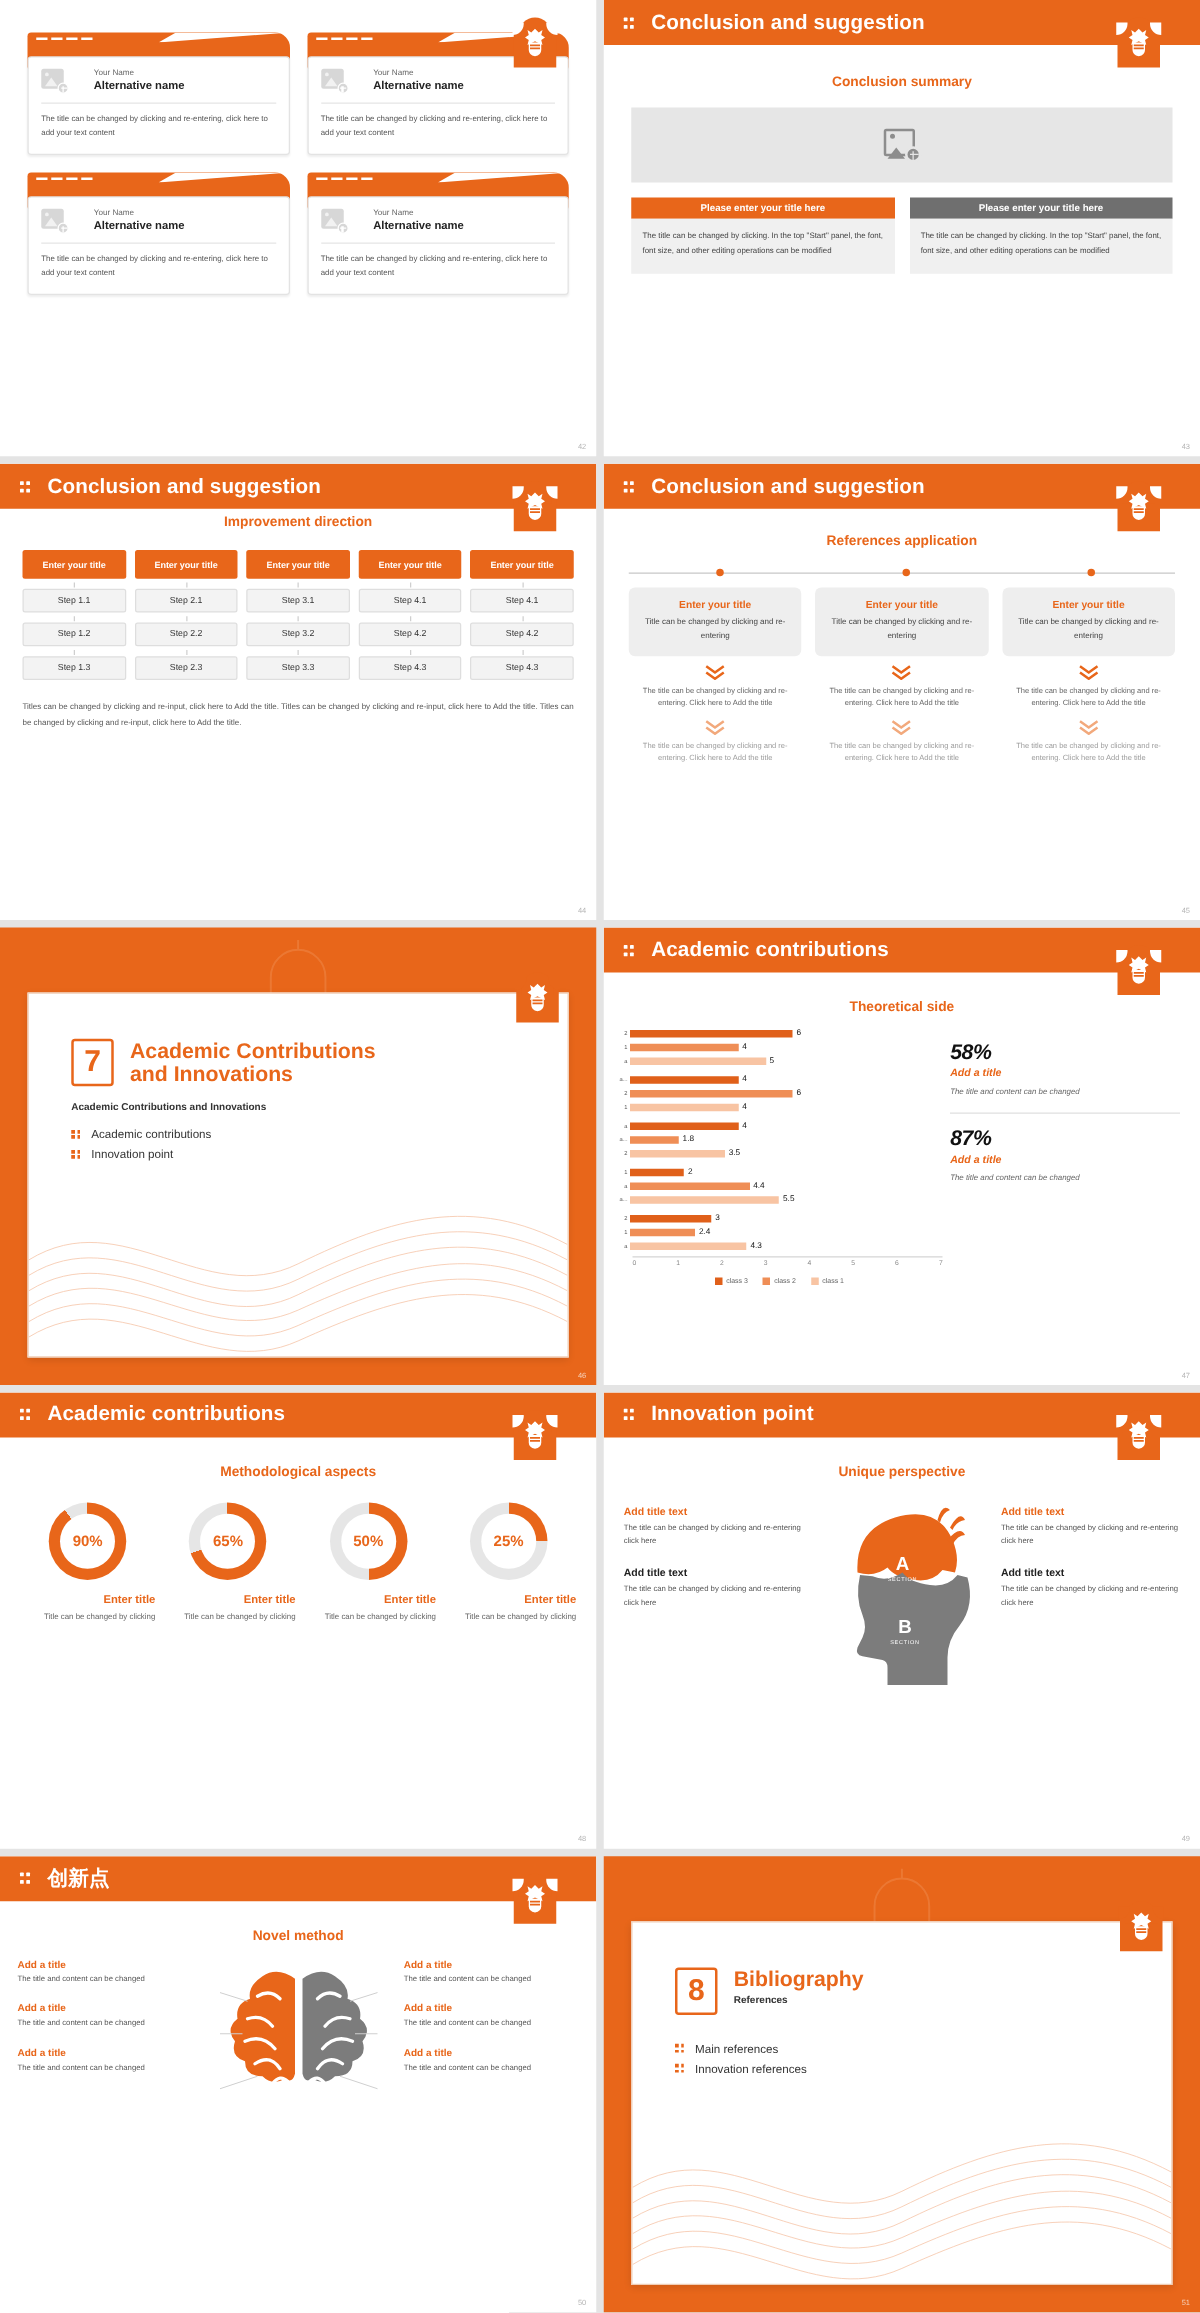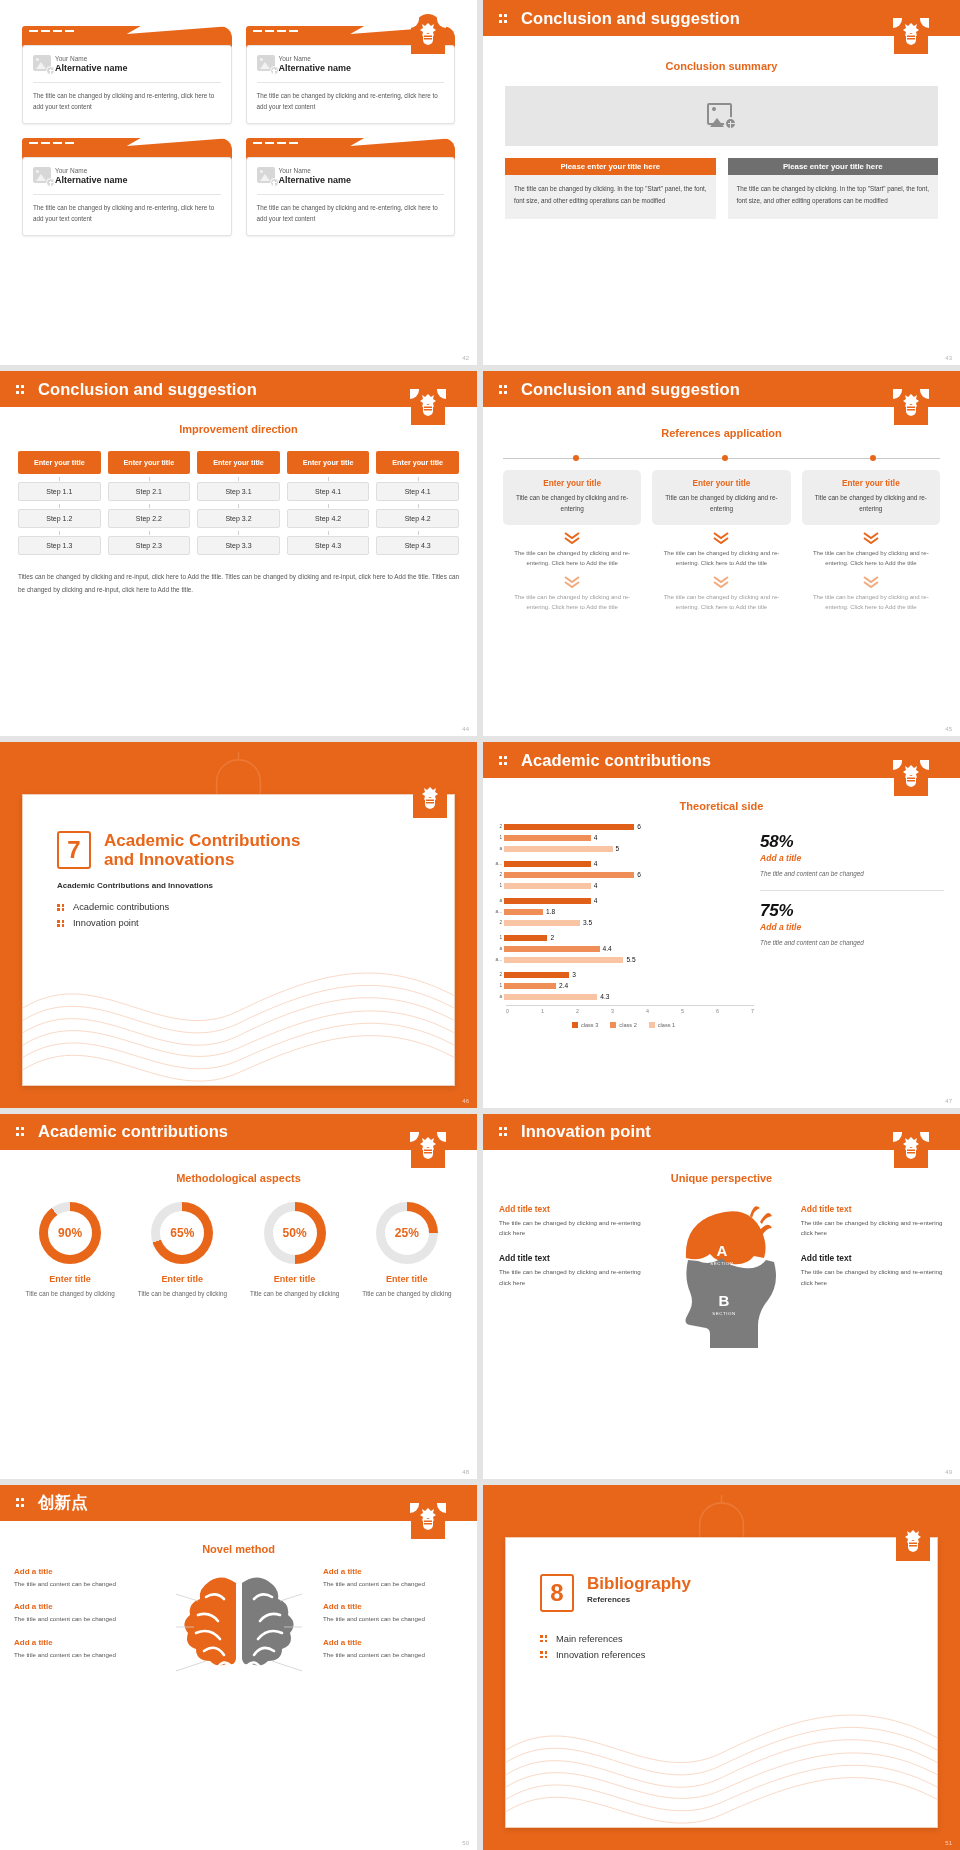--- a/index.html
+++ b/index.html
@@ -29,21 +29,21 @@
   .pg { position:absolute; right:8px; bottom:4px; font-size:6px; color:#b5b5b5;}
 
   
   .folders{display:grid;grid-template-columns:1fr 1fr;gap:14px 14px;padding:26px 22px 0 22px;}
   .folder{position:relative;padding-top:9px;}
   .folder .tab{position:absolute;left:0;top:0;width:100%;height:30px;background:#e8661a;border-radius:3px 12px 3px 3px;}
   .folder .tab:after{content:"";position:absolute;left:50%;top:0;right:0;height:8px;background:#fff;clip-path:polygon(14px 0,100% 0,100% 0,0 100%);}
   .folder .dashes{position:absolute;left:7px;top:4px;display:flex;gap:3px;z-index:2;}
   .folder .dashes i{width:9px;height:2px;background:#fff;}
   .folder .card{position:relative;background:#fff;border:1px solid #e3e3e3;border-radius:3px;padding:9px 10px 11px 10px;margin-top:10px;box-shadow:0 1px 2px rgba(0,0,0,.07);min-height:64px;}
-  .folder .row{display:flex;align-items:center;gap:0;}
+  .folder .row{display:flex;align-items:center;gap:20px;}
   .ph{width:22px;height:20px;flex:none;position:relative;}
   .ph .sq{position:absolute;left:0;top:0;width:18px;height:16px;background:#d7d7d7;border-radius:2px;}
   .ph .sq:after{content:"";position:absolute;left:3px;bottom:2px;width:0;height:0;border-left:5px solid transparent;border-right:5px solid transparent;border-bottom:7px solid #f2f2f2;}
   .ph .dot{position:absolute;left:3px;top:3px;width:3px;height:3px;border-radius:50%;background:#f2f2f2;}
   .ph .plus{position:absolute;right:0;bottom:0;width:9px;height:9px;border-radius:50%;background:#d7d7d7;border:1.5px solid #fff;}
   .ph .plus:before,.ph .plus:after{content:"";position:absolute;background:#fff;}
   .ph .plus:before{left:1.5px;top:3px;width:5px;height:1.2px;}
   .ph .plus:after{left:2.9px;top:1.5px;width:1.2px;height:5px;}
   .nm1{font-size:6.5px;color:#666;line-height:1.25;}
   .nm2{font-size:9px;color:#222;font-weight:bold;line-height:1.25;}
@@ -115,21 +115,21 @@
   .legend{display:flex;justify-content:center;gap:12px;margin-top:8px;font-size:5.6px;color:#666;}
   .legend span{display:flex;align-items:center;gap:3px;}
   .legend i{width:6px;height:6px;display:block;}
   .statblk{padding-top:10px;font-style:italic;}
   .statblk .pct{font-size:17px;font-weight:bold;color:#111;letter-spacing:-.3px;}
   .statblk .st{font-size:8.5px;font-weight:bold;color:#e8661a;margin-top:1px;}
   .statblk .sd{font-size:6.3px;color:#666;line-height:1.85;margin-top:5px;}
   .statblk hr{border:none;border-top:1px solid #e0e0e0;margin:10px 0 0 0;}
 
   
-  .donuts{display:grid;grid-template-columns:repeat(4,1fr);margin:18px 16px 0 16px;gap:4px;text-align:center;}
+  .donuts{display:grid;grid-template-columns:repeat(4,1fr);margin:18px 16px 0 16px;gap:4px;text-align:right;}
   .donut{width:62px;height:62px;margin:0 auto;border-radius:50%;display:flex;align-items:center;justify-content:center;position:relative;}
   .donut .hole{width:44px;height:44px;border-radius:50%;background:#fff;display:flex;align-items:center;justify-content:center;}
   .donut .hole b{font-size:12px;color:#e8661a;font-weight:bold;}
   .dlab{color:#e8661a;font-size:9px;font-weight:bold;margin-top:10px;}
   .ddesc{font-size:6.3px;color:#666;line-height:1.75;margin-top:4px;}
 
   
   .headwrap{display:grid;grid-template-columns:1fr 1.05fr 1fr;margin:12px 16px 0 16px;gap:4px;}
   .hcol{padding-top:8px;}
   .hcol h5{font-size:8.4px;font-weight:bold;margin-bottom:4px;}
@@ -320,21 +320,21 @@
       <div class="body"></div>
         <div class="dome"></div>
         <div class="notchL"></div>
         <div class="notchR"></div>
       <svg width="20" height="24" viewBox="0 0 20 24">
           <path d="M10 1 L13 4 L16 2 L15 6 L18 8 L15 10 L16 14 L10 11 L4 14 L5 10 L2 8 L5 6 L4 2 L7 4 Z" fill="#fff"></path>
           <path d="M5 12 h10 v6 q0 4 -5 5 q-5 -1 -5 -5 z" fill="#fff"></path>
           <path d="M6 13.5 h8 v1.4 h-8z M6 16 h8 v1.4 h-8z" fill="#e8661a"></path>
         </svg>
     </div>
-    <div class="c-title" style="margin-top:16px">Improvement direction</div>
+    <div class="c-title" style="margin-top:5px">Improvement direction</div>
     <div class="steps">
       <div>
         <div class="stp-h">Enter your title</div>
         <div class="stp">Step 1.1</div>
         <div class="stp">Step 1.2</div>
         <div class="stp">Step 1.3</div>
       </div>
       <div>
         <div class="stp-h">Enter your title</div>
         <div class="stp">Step 2.1</div>
@@ -655,21 +655,21 @@
           </div>
         </div>
       <div>
         <div class="statblk">
           <div class="pct">58%</div>
           <div class="st">Add a title</div>
           <div class="sd">The title and content can be changed</div>
           <hr>
         </div>
         <div class="statblk">
-          <div class="pct">75%</div>
+          <div class="pct">87%</div>
           <div class="st">Add a title</div>
           <div class="sd">The title and content can be changed</div>
         </div>
       </div>
     </div>
     <div class="pg">47</div>
   </div>
 
   <div class="slide">
     <div class="hdr">

